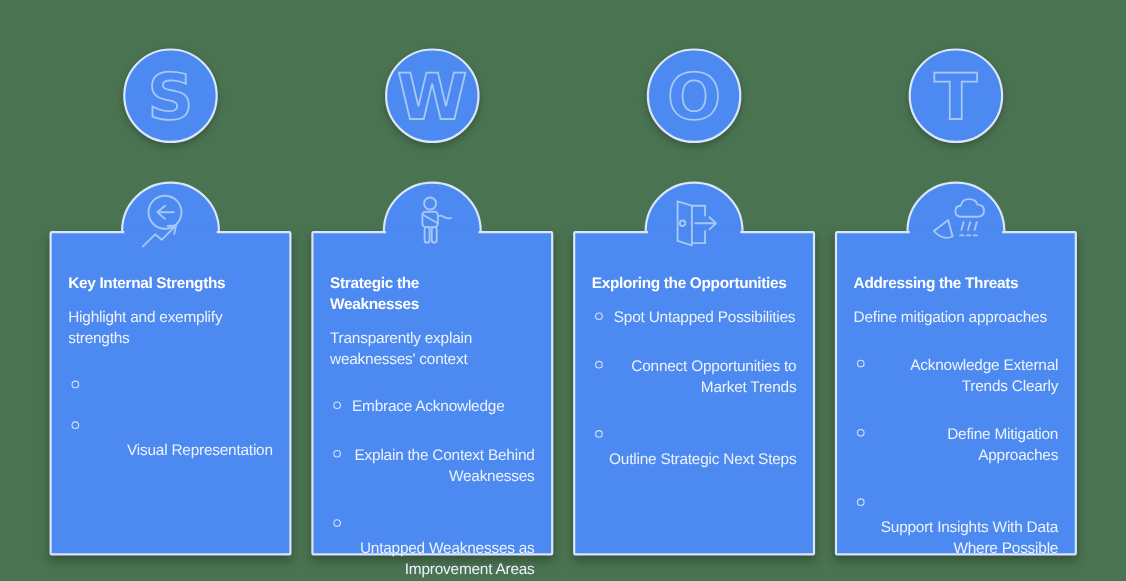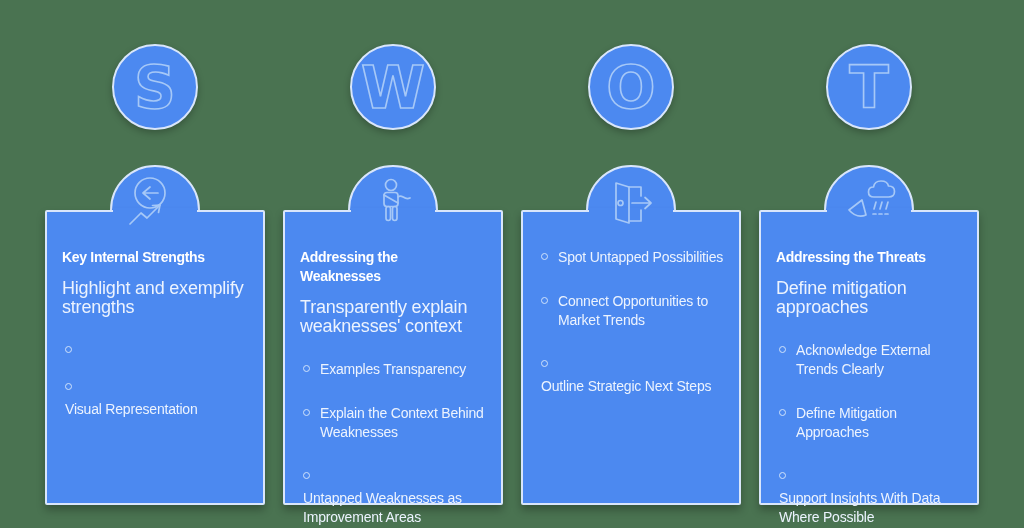--- a/index.html
+++ b/index.html
@@ -53,24 +53,24 @@
     box-sizing:border-box;
     padding:38px 17px 10px 17px;
     z-index:5;
   }
   .card-title{
     font-size:14px;font-weight:bold;line-height:19px;
     letter-spacing:-0.3px;color:#FFFFFF;margin:0 0 12px 0;
   }
   .col2 .card-title{max-width:140px;}
   .card-subtitle{
-    font-size:18px;line-height:19px;letter-spacing:-0.2px;
+    font-size:14px;line-height:19px;letter-spacing:-0.2px;
     color:#ECF3FE;margin:0 0 24px 0;
   }
-  .bullet-list{list-style:none;margin:0;padding:0 0 0 3px;}
+  .bullet-list{list-style:none;margin:0;padding:0 0 0 3px;text-align:right;}
   .bullet-item{
     display:flex;gap:10px;margin-bottom:25px;
     font-size:14px;line-height:19px;letter-spacing:-0.2px;color:#ECF3FE;
   }
   .bullet-item:last-child{margin-bottom:0;flex-direction:column;}
   .bullet-marker{
     flex:0 0 auto;width:7px;height:7px;margin-top:5px;
     border:1.5px solid #CFE2FB;border-radius:50%;box-sizing:border-box;
   }
   .stroke-art{fill:none;stroke:#A6C8F7;stroke-width:1.7;
@@ -130,26 +130,26 @@
           <circle cx="26" cy="9" r="5.5"></circle>
           <rect x="19" y="16.5" width="14" height="14" rx="3"></rect>
           <path d="M19,19 L33,27"></path>
           <path d="M33,21 C37,17 39,25 45,22"></path>
           <rect x="21" y="30.5" width="4.5" height="14" rx="2.2"></rect>
           <rect x="27.5" y="30.5" width="4.5" height="14" rx="2.2"></rect>
         </g>
       </svg>
     </div>
     <div class="card-content">
-      <h3 class="card-title">Addressing the Weaknesses</h3>
+      <h3 class="card-title">Strategic the Weaknesses</h3>
       <p class="card-subtitle">Transparently explain weaknesses' context</p>
       <ul class="bullet-list">
         <li class="bullet-item">
           <span class="bullet-marker"></span>
-          <span>Examples Transparency</span>
+          <span>Embrace Acknowledge</span>
         </li>
         <li class="bullet-item">
           <span class="bullet-marker"></span>
           <span>Explain the Context Behind Weaknesses</span>
         </li>
         <li class="bullet-item">
           <span class="bullet-marker"></span>
           <span>Untapped Weaknesses as Improvement Areas</span>
         </li>
       </ul>
@@ -170,20 +170,21 @@
         <g class="stroke-art">
           <path d="M13,7 L26,11 L26,47 L13,43 Z"></path>
           <circle cx="17.5" cy="27" r="2.5"></circle>
           <path d="M26,11 L38,11 L38,20"></path>
           <path d="M38,34 L38,45 L26,45"></path>
           <path d="M29,27 L48,27 M48,27 L42,21.5 M48,27 L42,32.5"></path>
         </g>
       </svg>
     </div>
     <div class="card-content">
+      <h3 class="card-title">Exploring the Opportunities</h3>
       <ul class="bullet-list">
         <li class="bullet-item">
           <span class="bullet-marker"></span>
           <span>Spot Untapped Possibilities</span>
         </li>
         <li class="bullet-item">
           <span class="bullet-marker"></span>
           <span>Connect Opportunities to Market Trends</span>
         </li>
         <li class="bullet-item">

